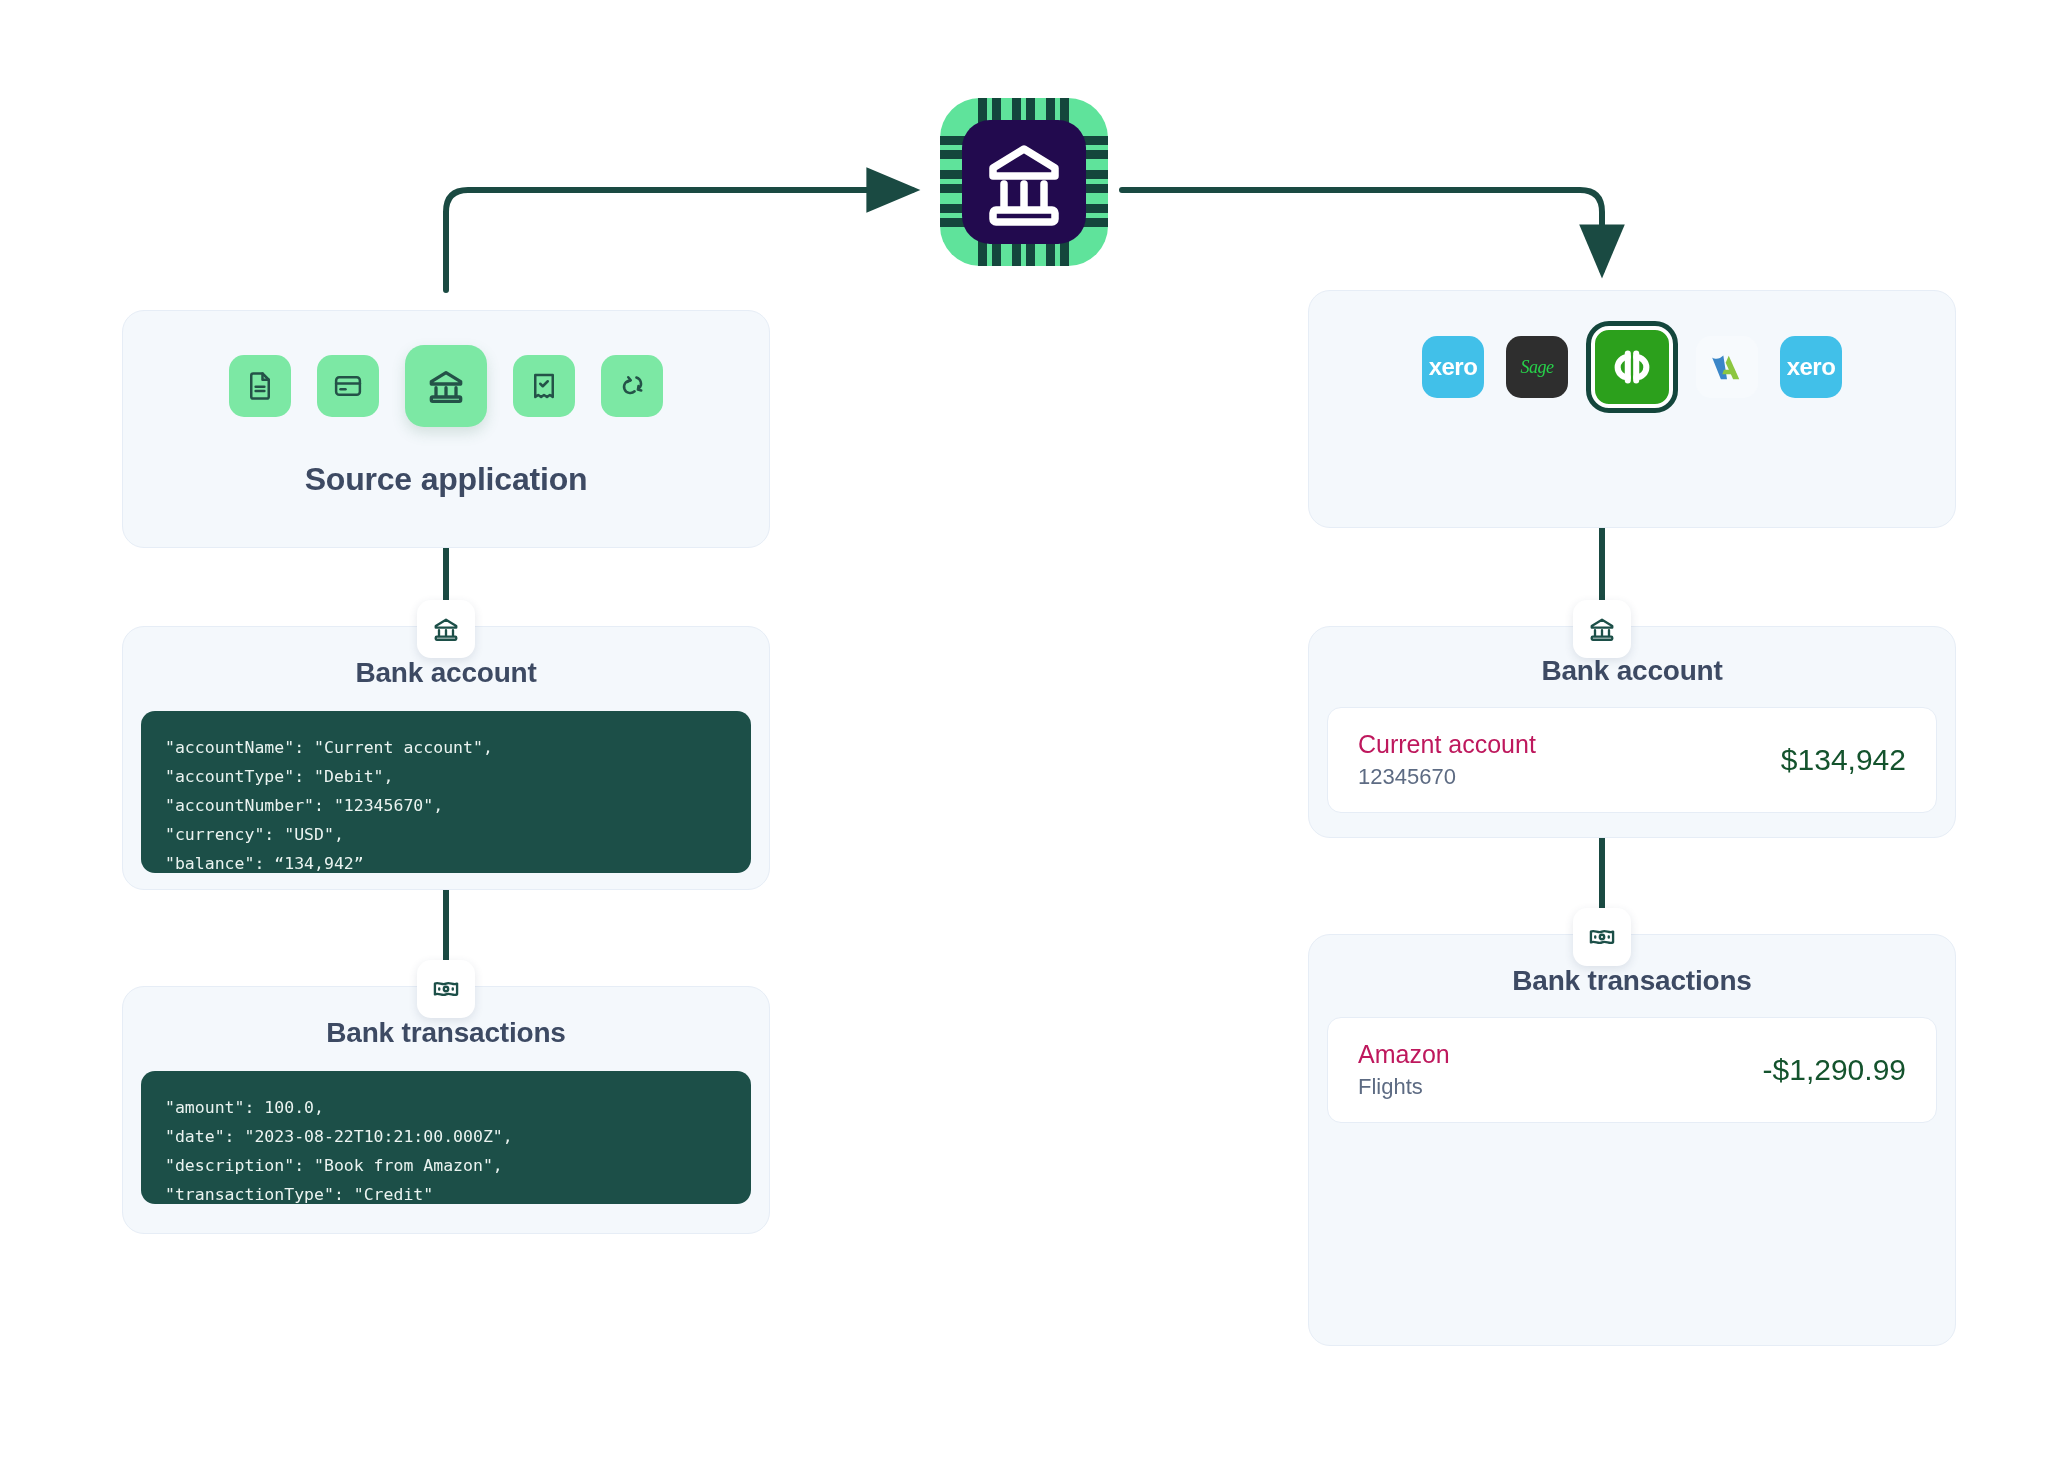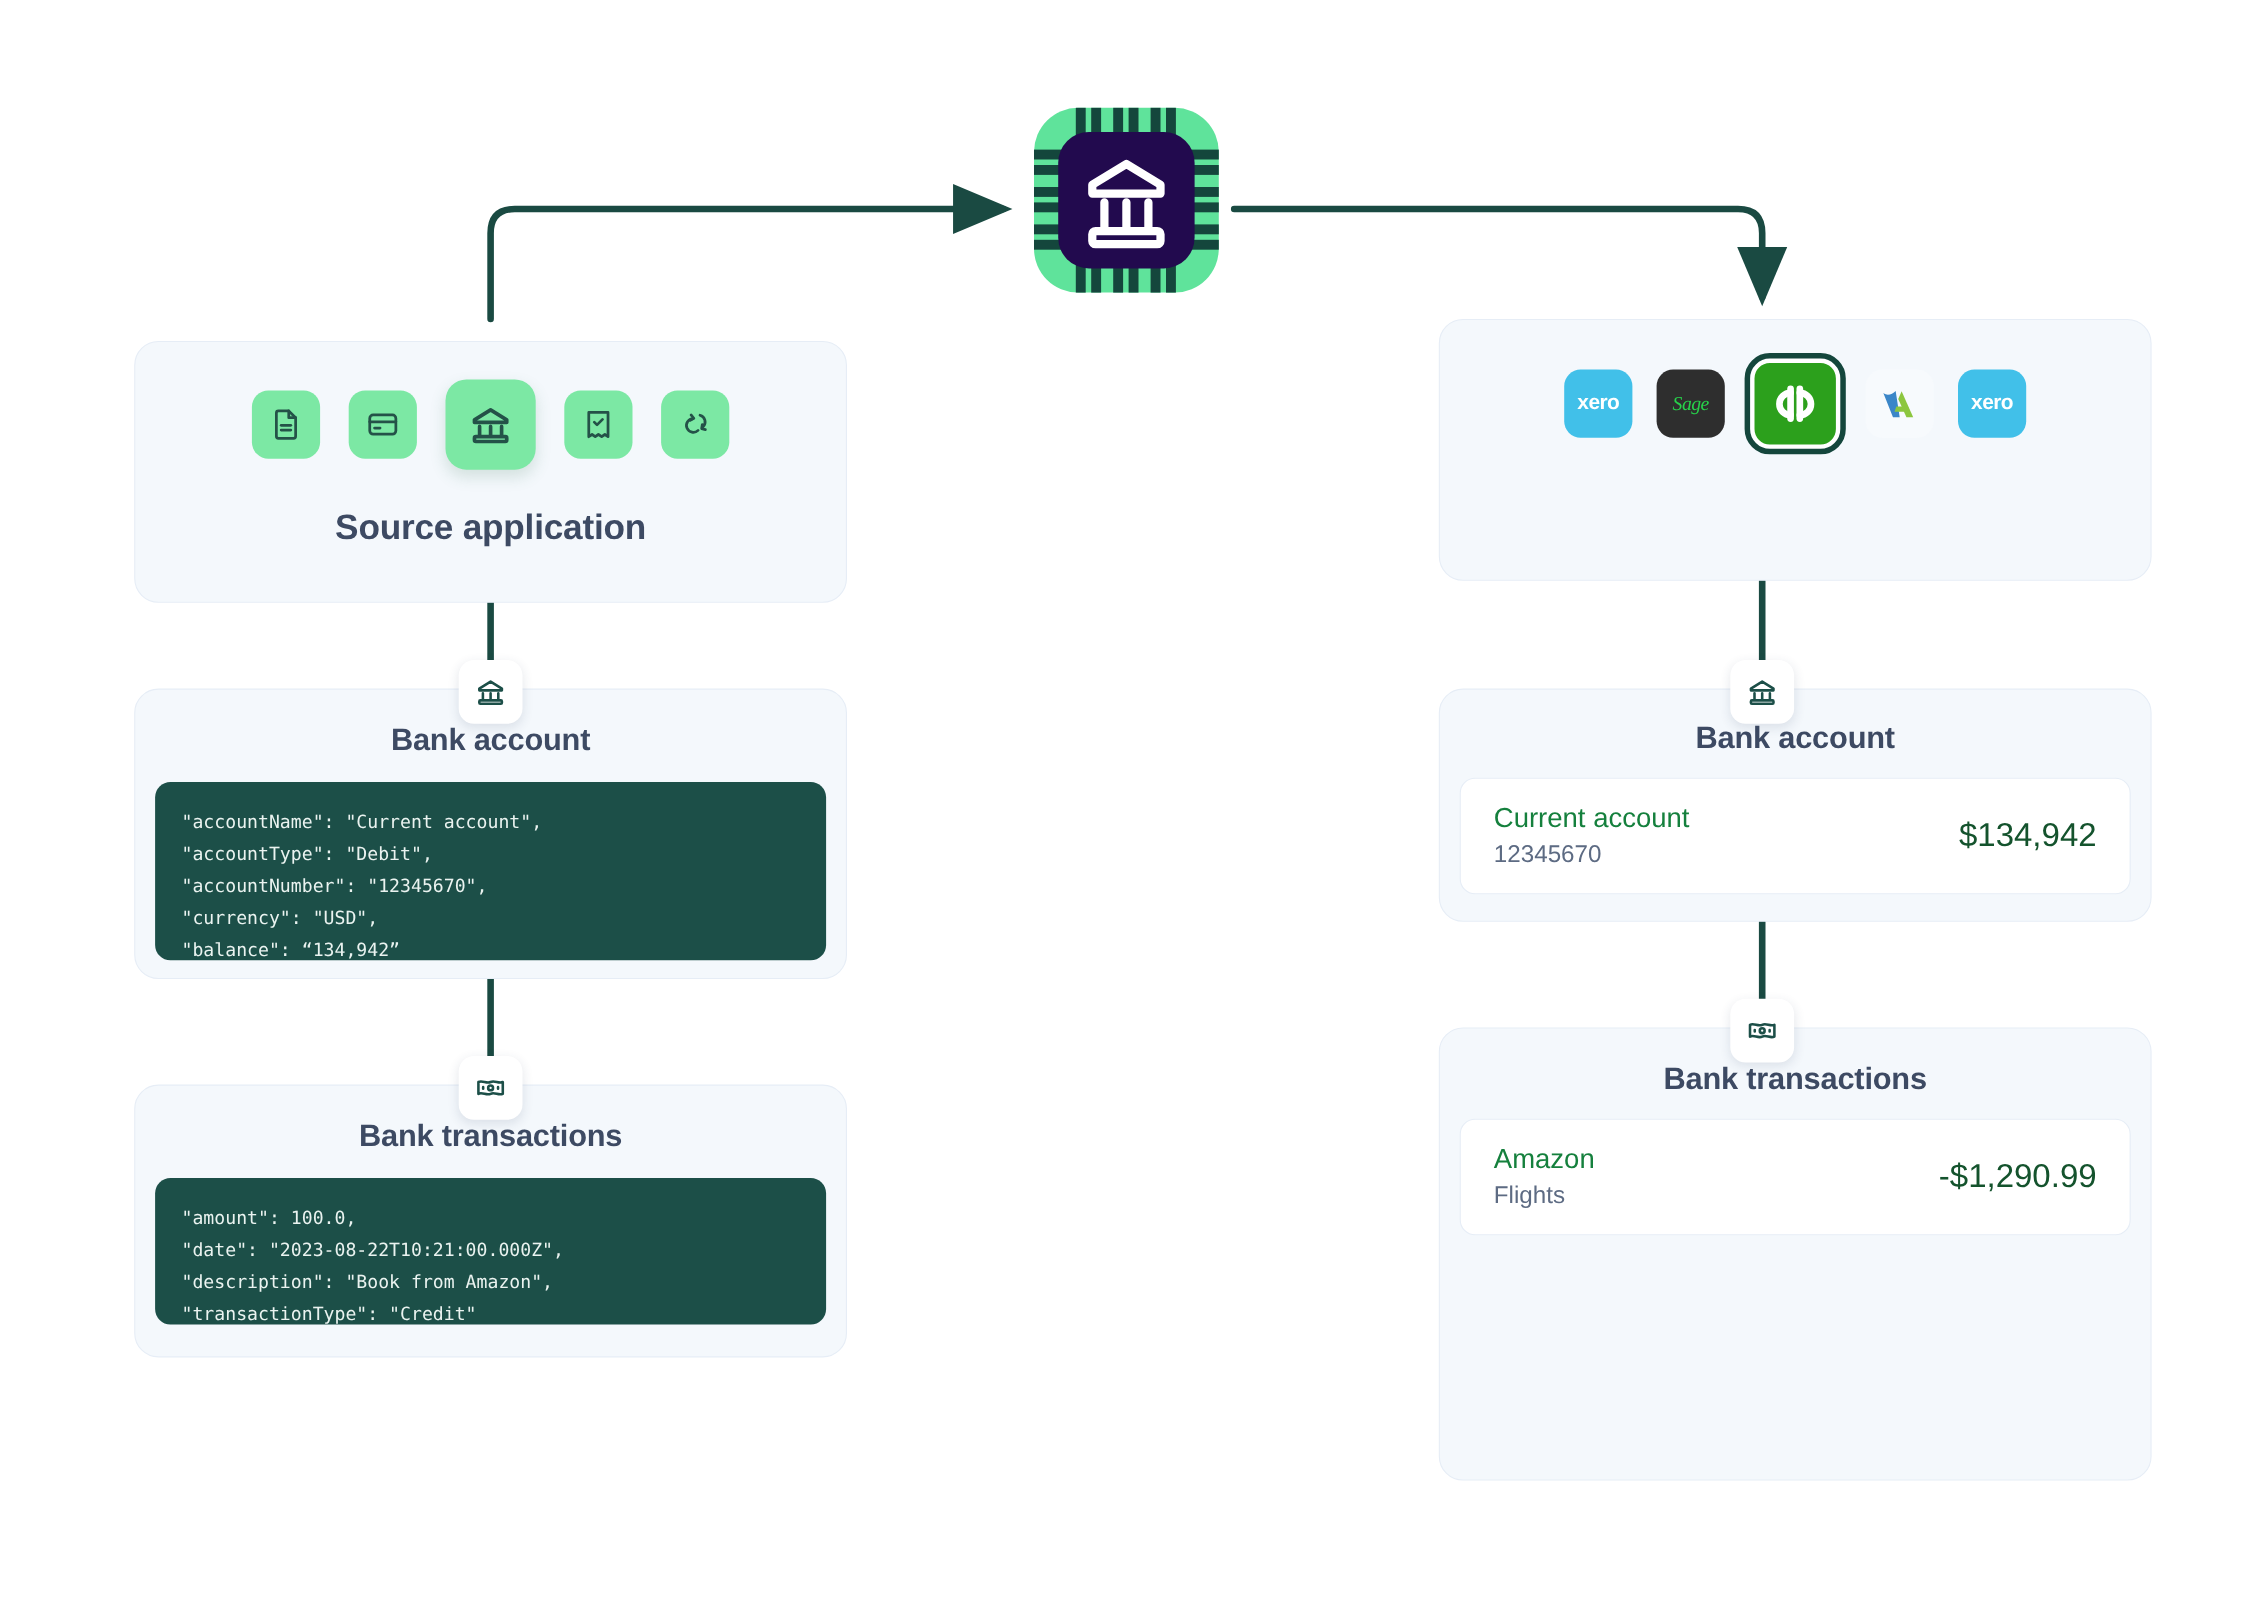--- a/index.html
+++ b/index.html
@@ -64,21 +64,21 @@
   .brand.sage { background: #2E2E2E; }
   .brand.freeagent { background: #F7FAFD; }
   .brand.qb {
     width: 84px; height: 84px; border-radius: 19px;
     background: #2CA01C;
     border: 5px solid #ffffff;
     outline: 5px solid #14463C;
     outline-offset: -1px;
   }
   .xero-word {
-    color: #ffffff; font-size: 19px; font-weight: bold;
+    color: #ffffff; font-size: 24px; font-weight: bold;
     letter-spacing: -0.5px; font-family: "Liberation Sans", sans-serif;
   }
   .sage-word {
     color: #27D14A; font-size: 18px; font-weight: normal;
     font-family: "Liberation Serif", serif; font-style: italic;
     letter-spacing: -0.5px;
   }
 
   
   .badge {
@@ -112,21 +112,21 @@
     overflow: hidden;
   }
   .row {
     display: flex;
     align-items: center;
     justify-content: space-between;
     padding: 22px 30px;
   }
   .row + .row { border-top: 1px solid #EAF0F7; }
   .row-main { display: flex; flex-direction: column; gap: 5px; }
-  .row-title { font-size: 25px; color: #15803d; }
+  .row-title { font-size: 25px; color: #be185d; }
   .row-sub   { font-size: 22px; color: #5D6B83; }
   .row-amt   { font-size: 30px; color: #14532d; white-space: nowrap; }
 
   
   .chip {
     position: absolute;
     width: 180px; height: 180px;
     left: 934px; top: 92px;
     z-index: 7;
   }

